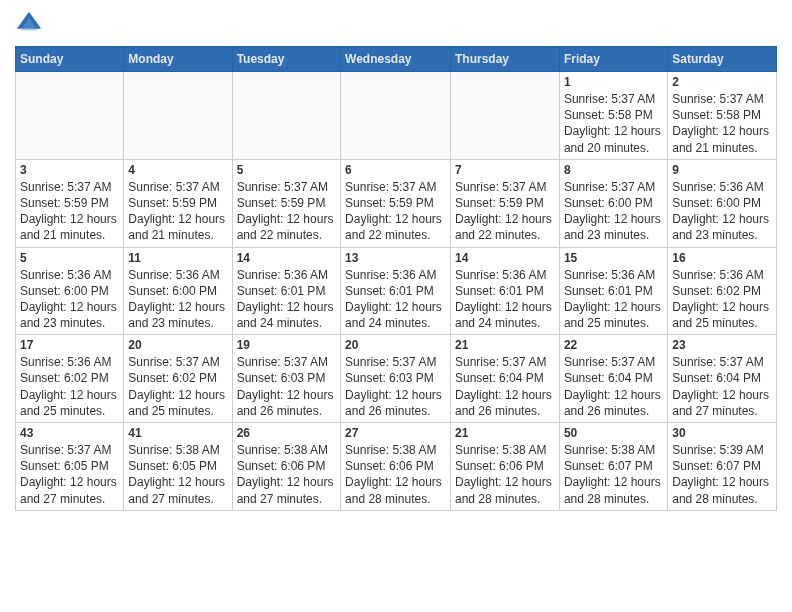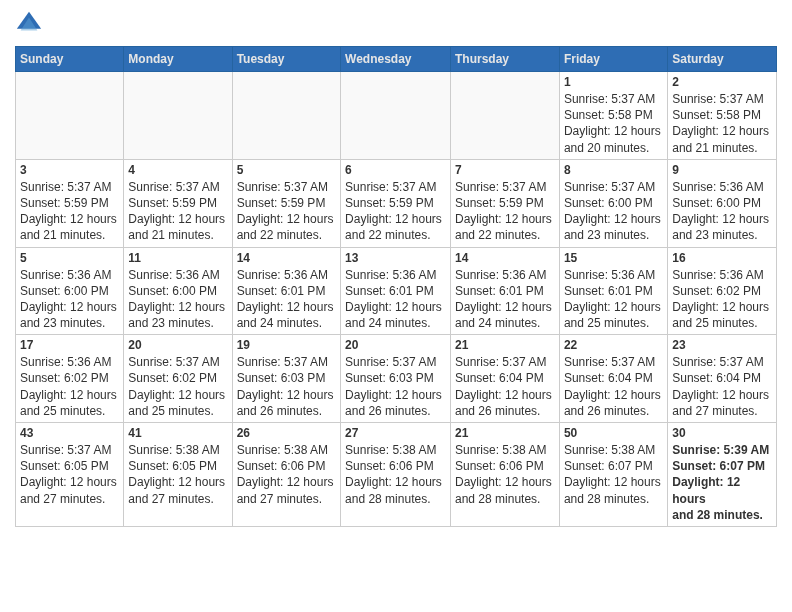--- a/index.html
+++ b/index.html
@@ -337,20 +337,20 @@
         </td>
         <td>
           <span class="day-num">50</span>
           <div class="day-info" style="white-space: pre-line;">Sunrise: 5:38 AM
 Sunset: 6:07 PM
 Daylight: 12 hours
 and 28 minutes.</div>
         </td>
         <td>
           <span class="day-num">30</span>
-          <div class="day-info" style="white-space: pre-line; font-weight: bold;">Sunrise: 5:39 AM
+          <div class="day-info" style="white-space: pre-line;">Sunrise: 5:39 AM
 Sunset: 6:07 PM
 Daylight: 12 hours
 and 28 minutes.</div>
         </td>
       </tr>
     </tbody>
 </table>
 
 </body></html>

